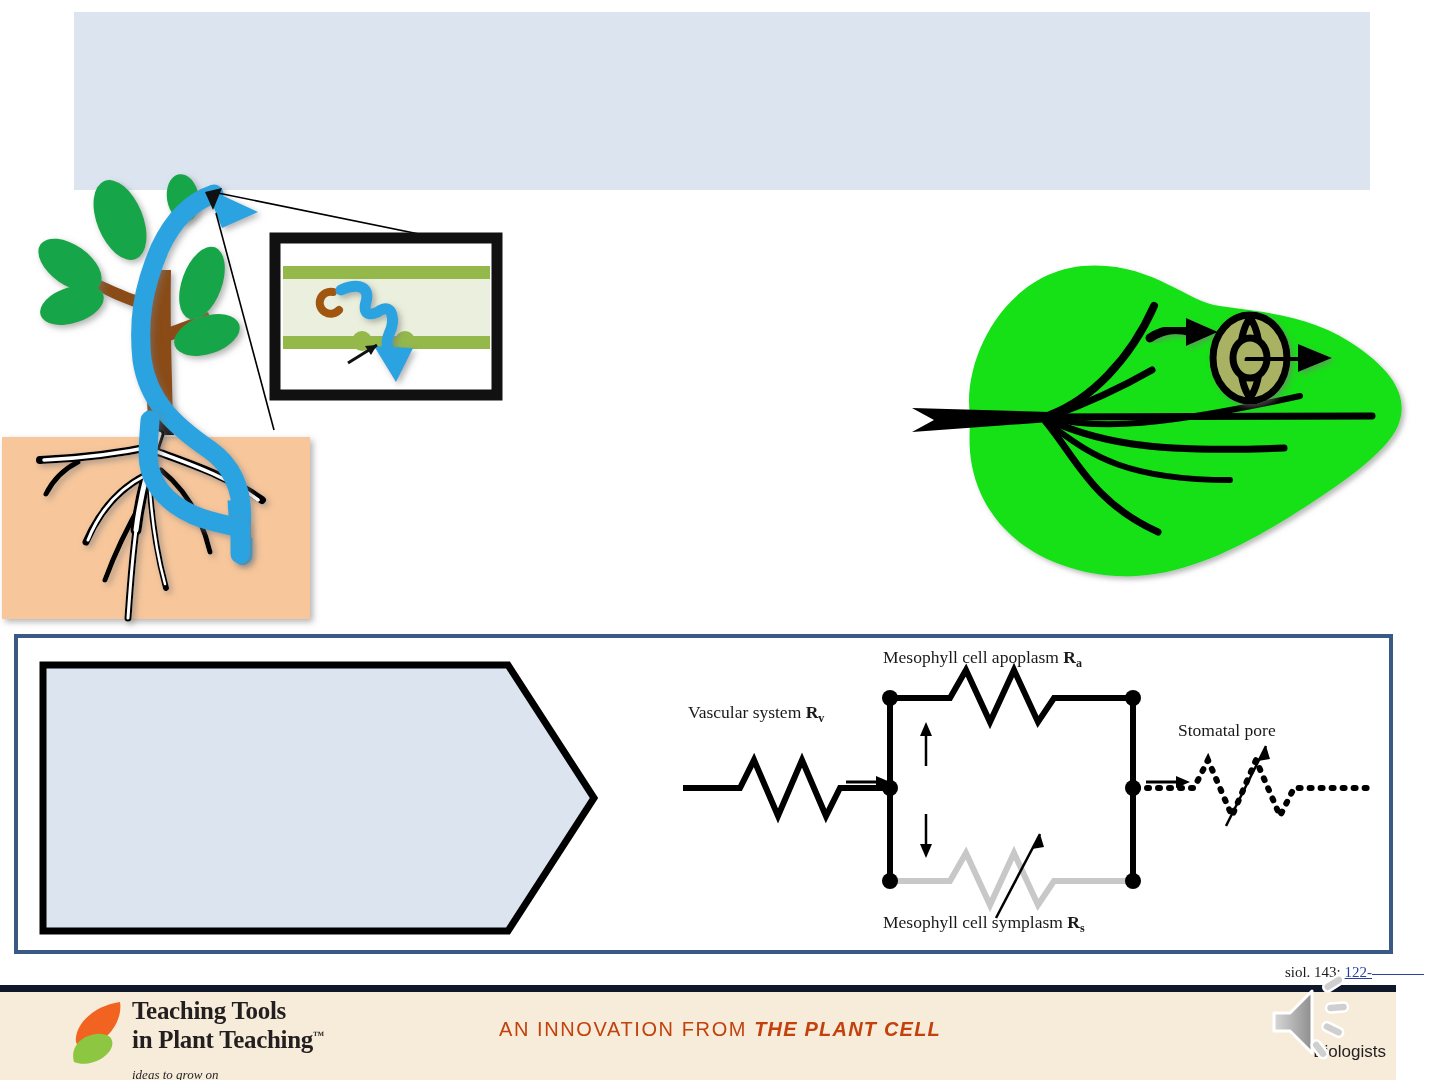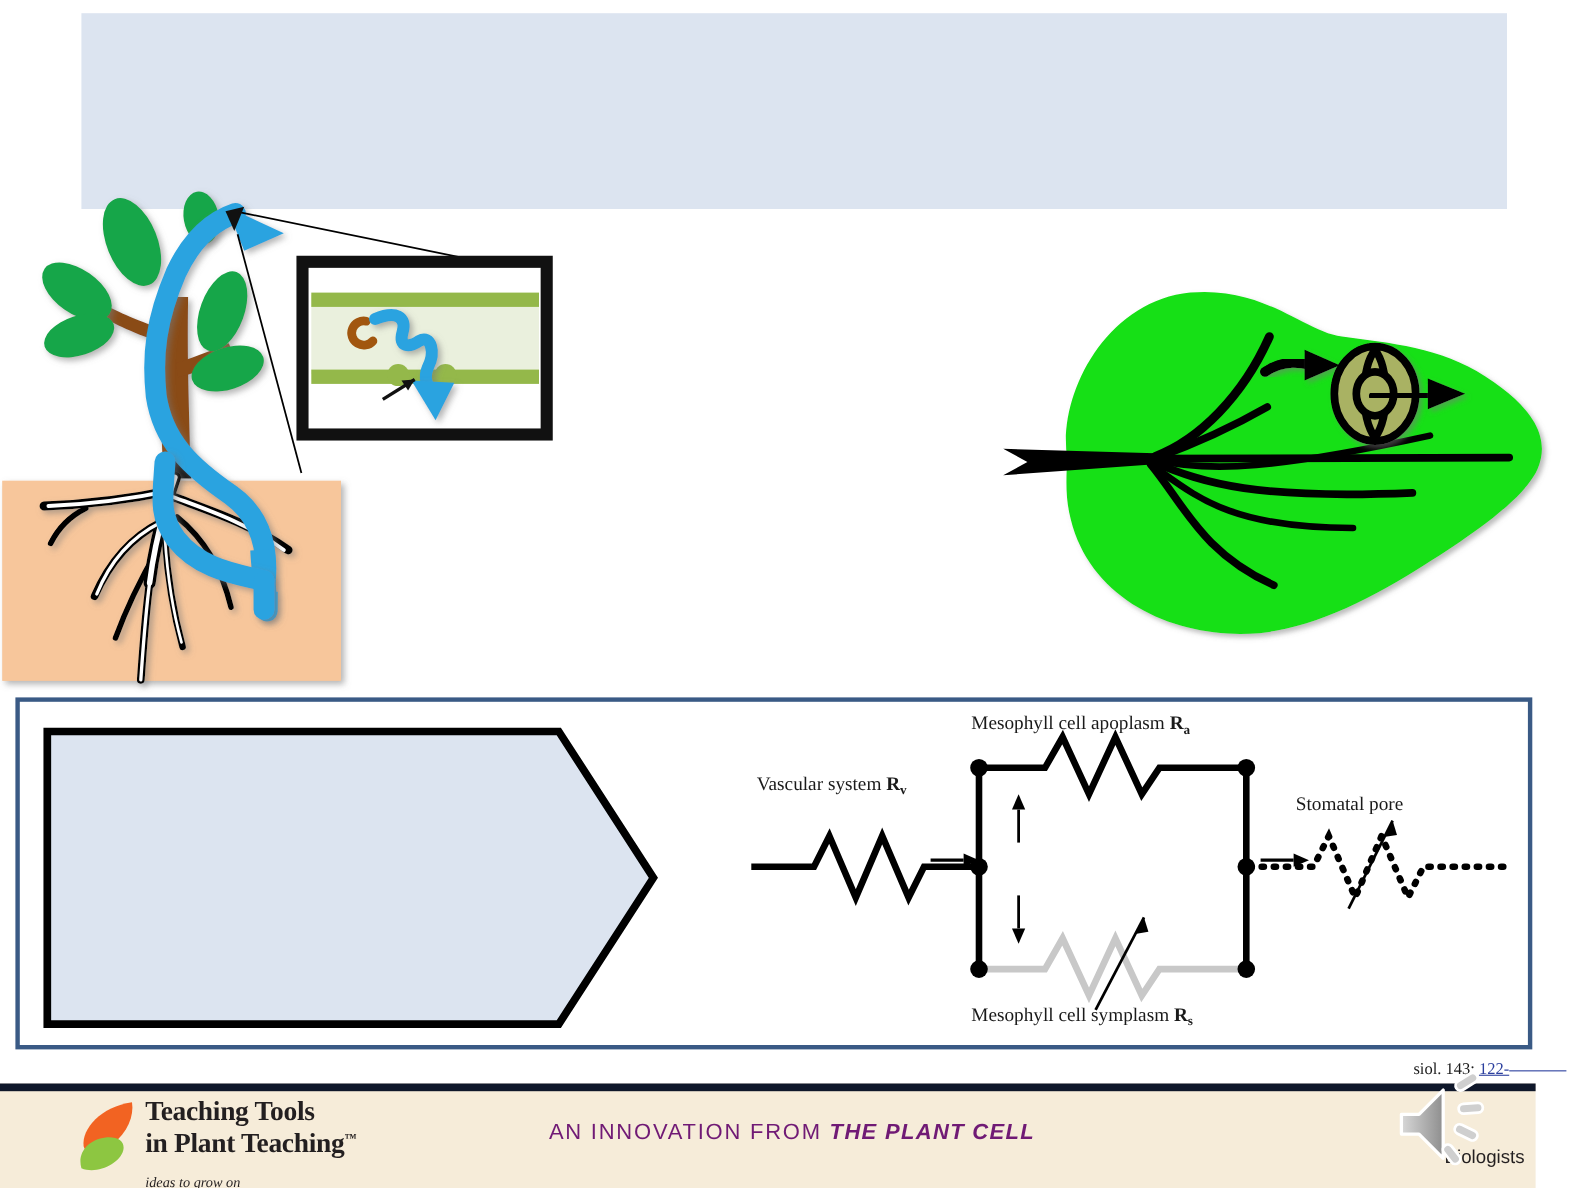--- a/index.html
+++ b/index.html
@@ -76,21 +76,21 @@
     font-size:25px;line-height:25px;color:#231f20;letter-spacing:-0.3px;
   }
   #footer-logo .logo-tm{font-size:11px;vertical-align:super;font-weight:bold;}
   #footer-logo .logo-tag{
     position:absolute;left:64px;top:72px;
     font-family:"Liberation Serif", serif;font-style:italic;
     font-size:13px;color:#231f20;
   }
   #footer-center{
     position:absolute;left:0;top:26px;width:1440px;text-align:center;
-    font-size:20px;color:#701a75;letter-spacing:1.6px;
+    font-size:20px;color:#c2410c;letter-spacing:1.6px;
   }
   #footer-center .fc-em{font-weight:bold;font-style:italic;letter-spacing:1.2px;}
   #footer-right{
     position:absolute;right:10px;top:50px;
     font-size:17px;color:#231f20;
   }
   #audio-icon{position:absolute;right:26px;top:-25px;width:110px;height:110px;}
 </style>
 </head>
 <body>

